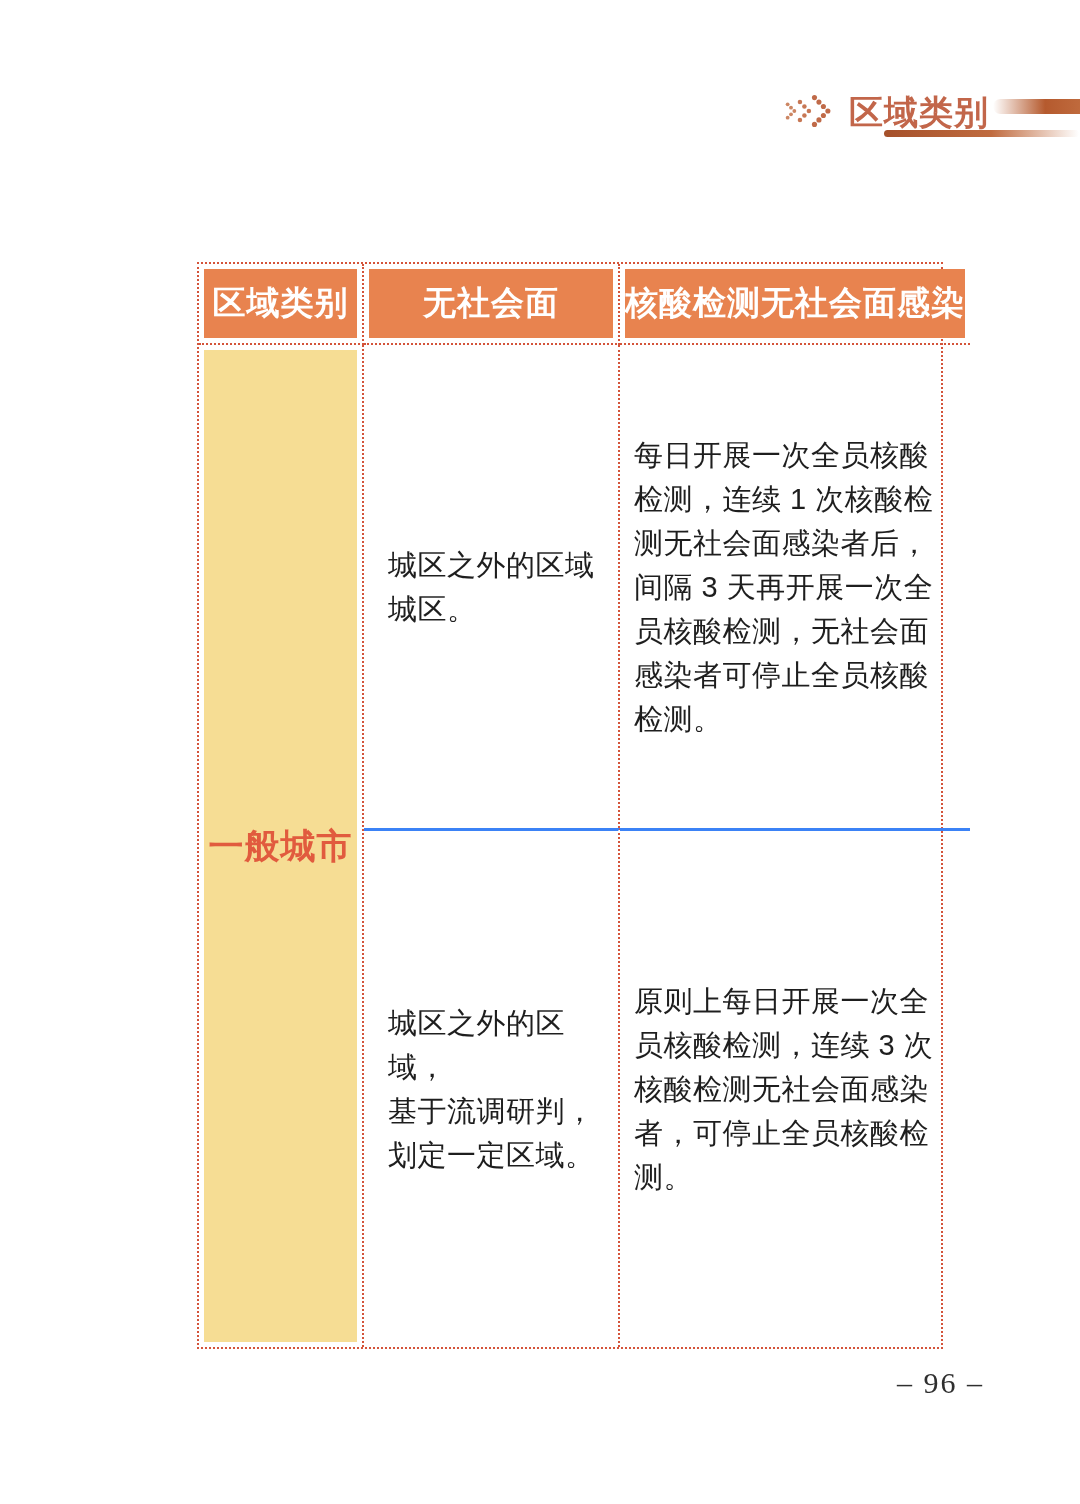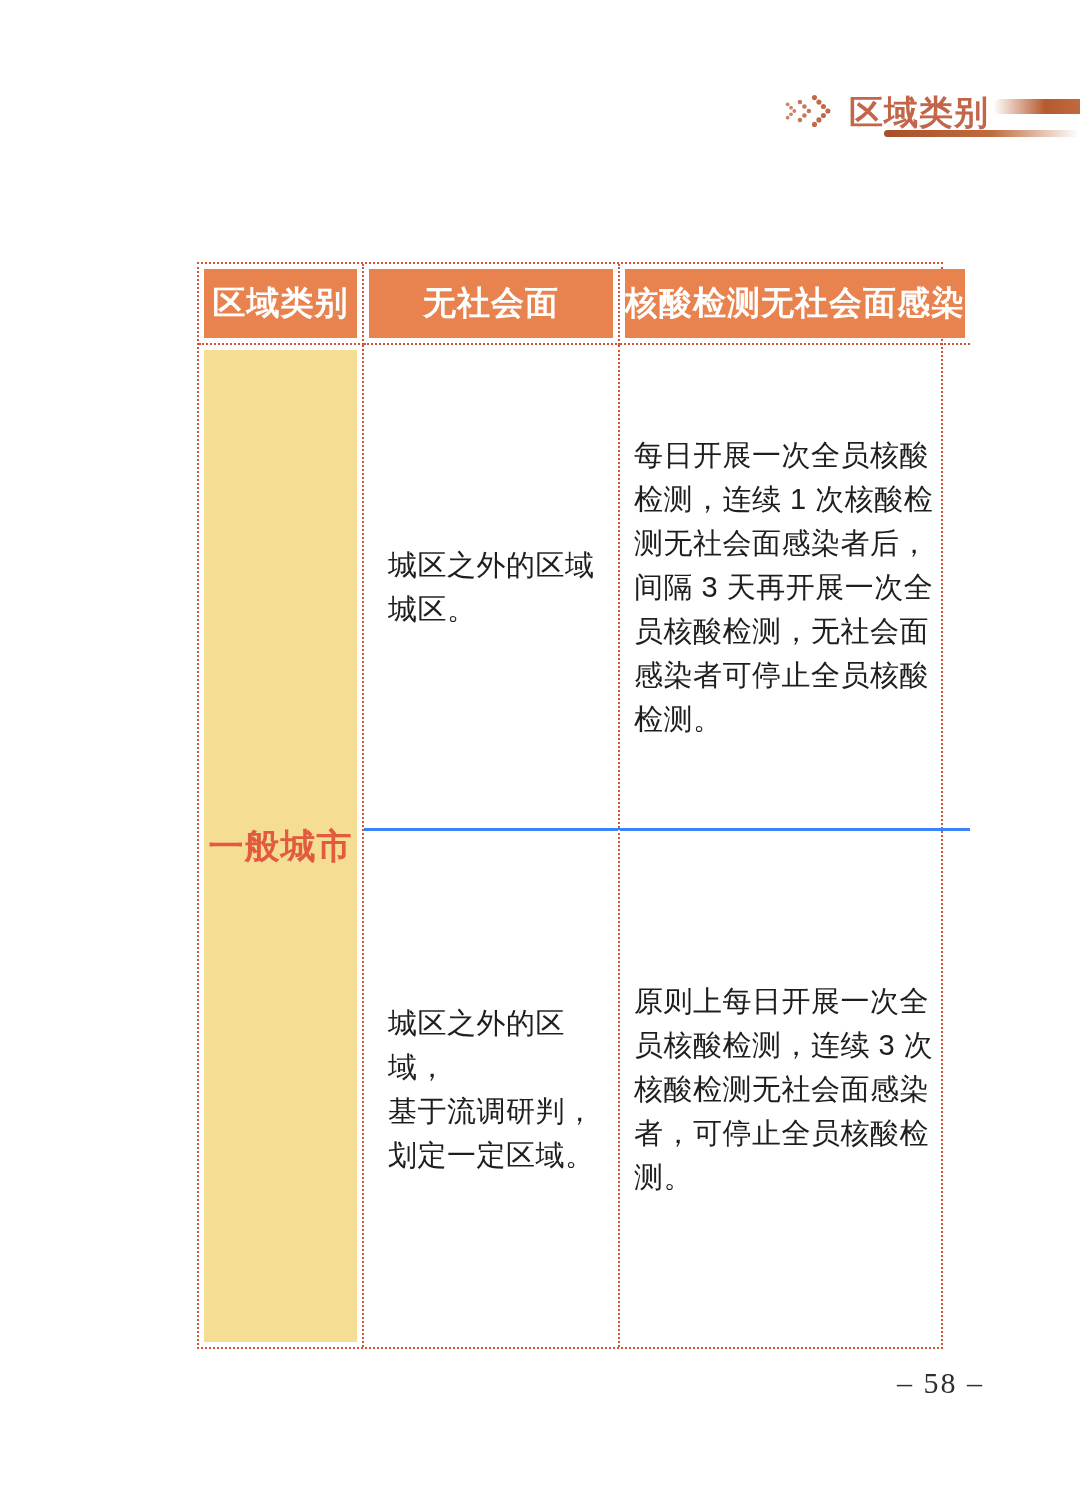--- a/index.html
+++ b/index.html
@@ -158,15 +158,15 @@
     <div class="td strategy-cell row2">
       <span class="cell-text">原则上每日开展一次全
 员核酸检测，连续 3 次
 核酸检测无社会面感染
 者，可停止全员核酸检
 测。</span>
     </div>
 
   </div>
 
-  <span class="page-number">– 58 –</span>
+  <span class="page-number">– 96 –</span>
 
 </div>
 
 </body></html>

